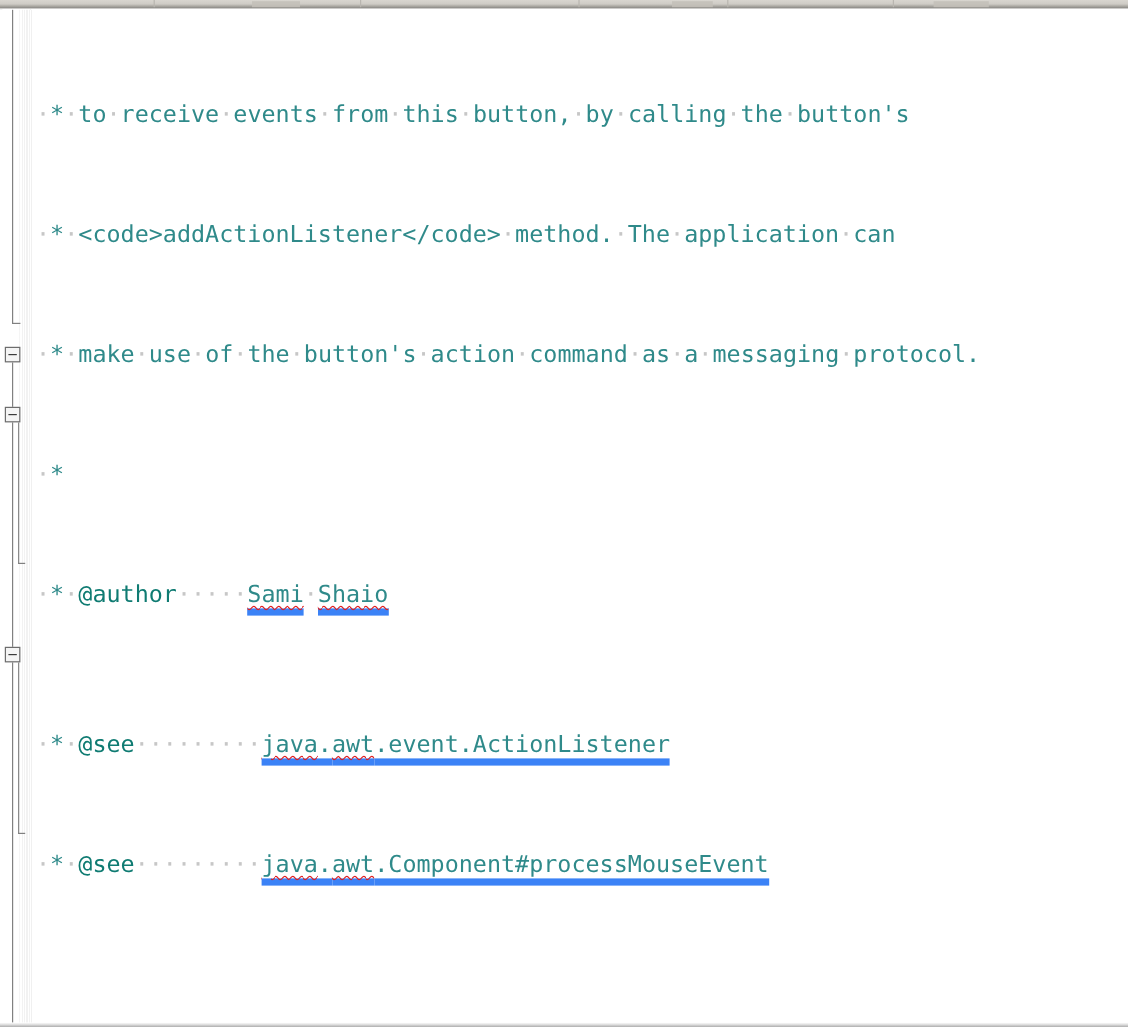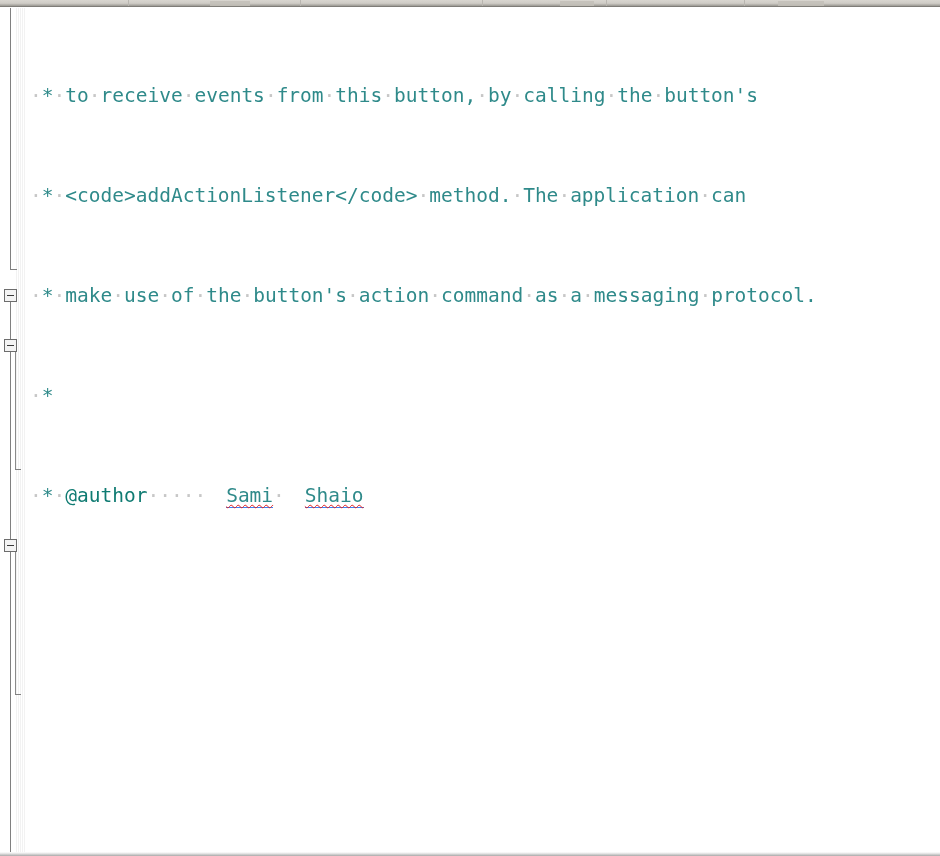--- a/index.html
+++ b/index.html
@@ -133,22 +133,21 @@
   
   .sq {
     text-decoration: underline;
     text-decoration-style: wavy;
     text-decoration-color: #e02020;
     text-decoration-thickness: 1px;
     text-underline-offset: 2px;
   }
   
   .lnk {
-    border-bottom: 1px solid #3b82f6;
-    margin-left: 20px;
+    border-bottom: 6px solid #3b82f6;
   }
 
   
   .bottom-edge {
     position: absolute;
     left: 0; bottom: 0;
     width: 940px; height: 4px;
     background: linear-gradient(to bottom, #ffffff 0%, #e3e3e3 40%, #a9a9a9 100%);
   }
   .left-edge {
@@ -202,21 +201,23 @@
 
       <div class="line"><span class="ws">·</span><span class="c-doc">*</span><span class="ws">·</span><span class="c-doc">&lt;code&gt;addActionListener&lt;/code&gt;</span><span class="ws">·</span><span class="c-doc">method.</span><span class="ws">·</span><span class="c-doc">The</span><span class="ws">·</span><span class="c-doc">application</span><span class="ws">·</span><span class="c-doc">can</span></div>
 
       <div class="line"><span class="ws">·</span><span class="c-doc">*</span><span class="ws">·</span><span class="c-doc">make</span><span class="ws">·</span><span class="c-doc">use</span><span class="ws">·</span><span class="c-doc">of</span><span class="ws">·</span><span class="c-doc">the</span><span class="ws">·</span><span class="c-doc">button's</span><span class="ws">·</span><span class="c-doc">action</span><span class="ws">·</span><span class="c-doc">command</span><span class="ws">·</span><span class="c-doc">as</span><span class="ws">·</span><span class="c-doc">a</span><span class="ws">·</span><span class="c-doc">messaging</span><span class="ws">·</span><span class="c-doc">protocol.</span></div>
 
       <div class="line"><span class="ws">·</span><span class="c-doc">*</span></div>
 
       <div class="line"><span class="ws">·</span><span class="c-doc">*</span><span class="ws">·</span><span class="c-doctag">@author</span><span class="ws">·····</span><span class="c-doc sq lnk">Sami</span><span class="ws">·</span><span class="c-doc sq lnk">Shaio</span></div>
 
 
-
+      <div class="line"><span class="ws">·</span><span class="c-doc">*</span><span class="ws">·</span><span class="c-doctag">@see</span><span class="ws">·········</span><span class="c-doc sq lnk">java</span><span class="c-doc lnk">.</span><span class="c-doc sq lnk">awt</span><span class="c-doc lnk">.event.ActionListener</span></div>
+
+      <div class="line"><span class="ws">·</span><span class="c-doc">*</span><span class="ws">·</span><span class="c-doctag">@see</span><span class="ws">·········</span><span class="c-doc sq lnk">java</span><span class="c-doc lnk">.</span><span class="c-doc sq lnk">awt</span><span class="c-doc lnk">.Component#processMouseEvent</span></div>
 
       
 
       
 
       
 
       
 
       

